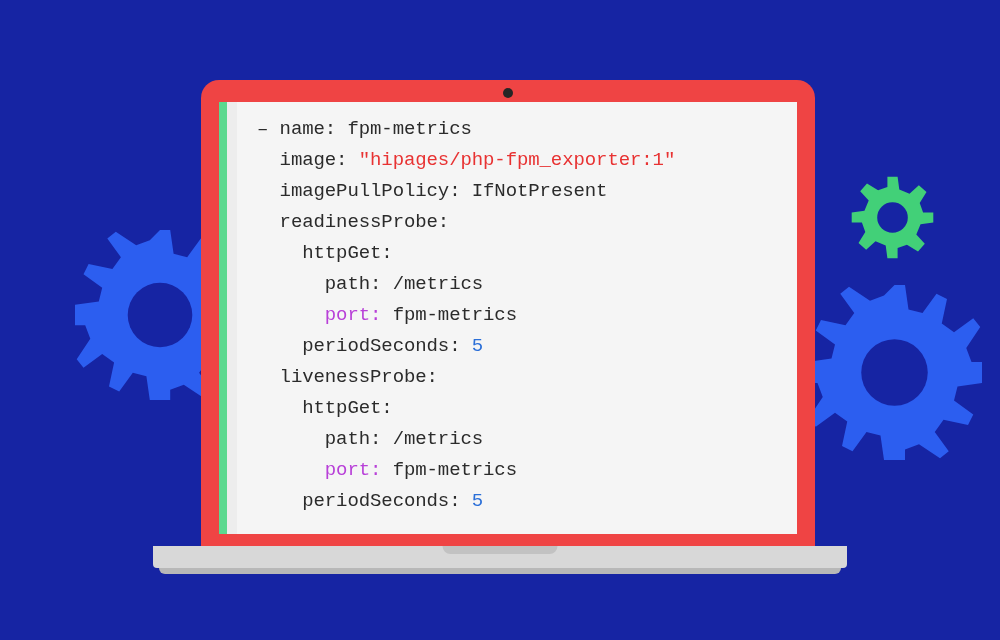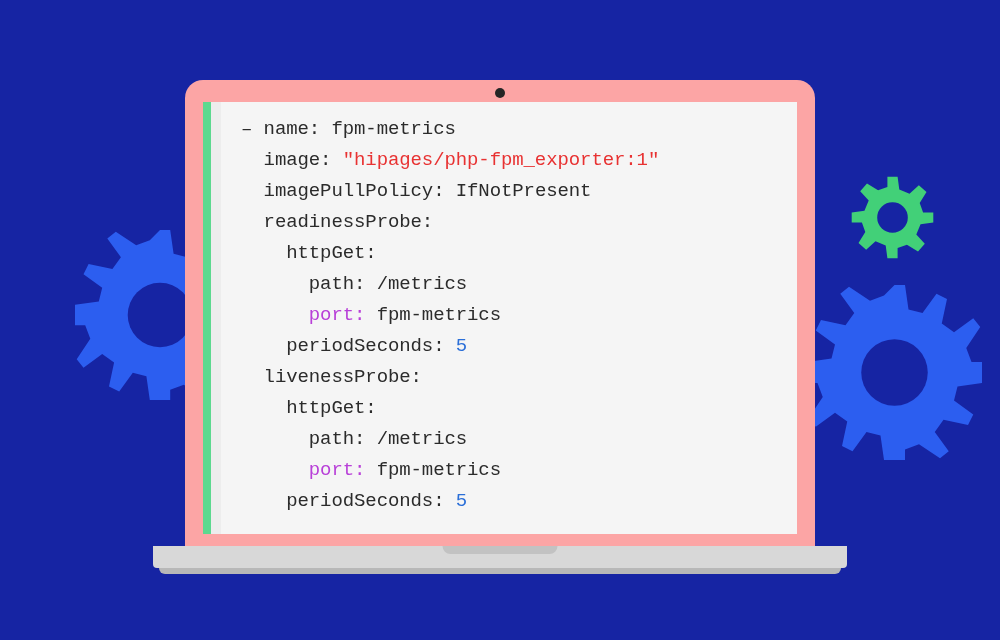--- a/index.html
+++ b/index.html
@@ -26,24 +26,25 @@
       right: 65px;
       top: 175px;
     }
     .laptop {
       position: absolute;
       left: 185px;
       top: 80px;
       width: 630px;
     }
     .laptop-screen-bezel {
-      background: #fca5a5;
+      background: #ef4444;
       border-radius: 18px 18px 0 0;
       padding: 22px 18px 12px 18px;
       position: relative;
+      margin-left: 16px;
     }
     .camera {
       position: absolute;
       top: 8px;
       left: 50%;
       transform: translateX(-50%);
       width: 10px;
       height: 10px;
       background: #252525;
       border-radius: 50%;

